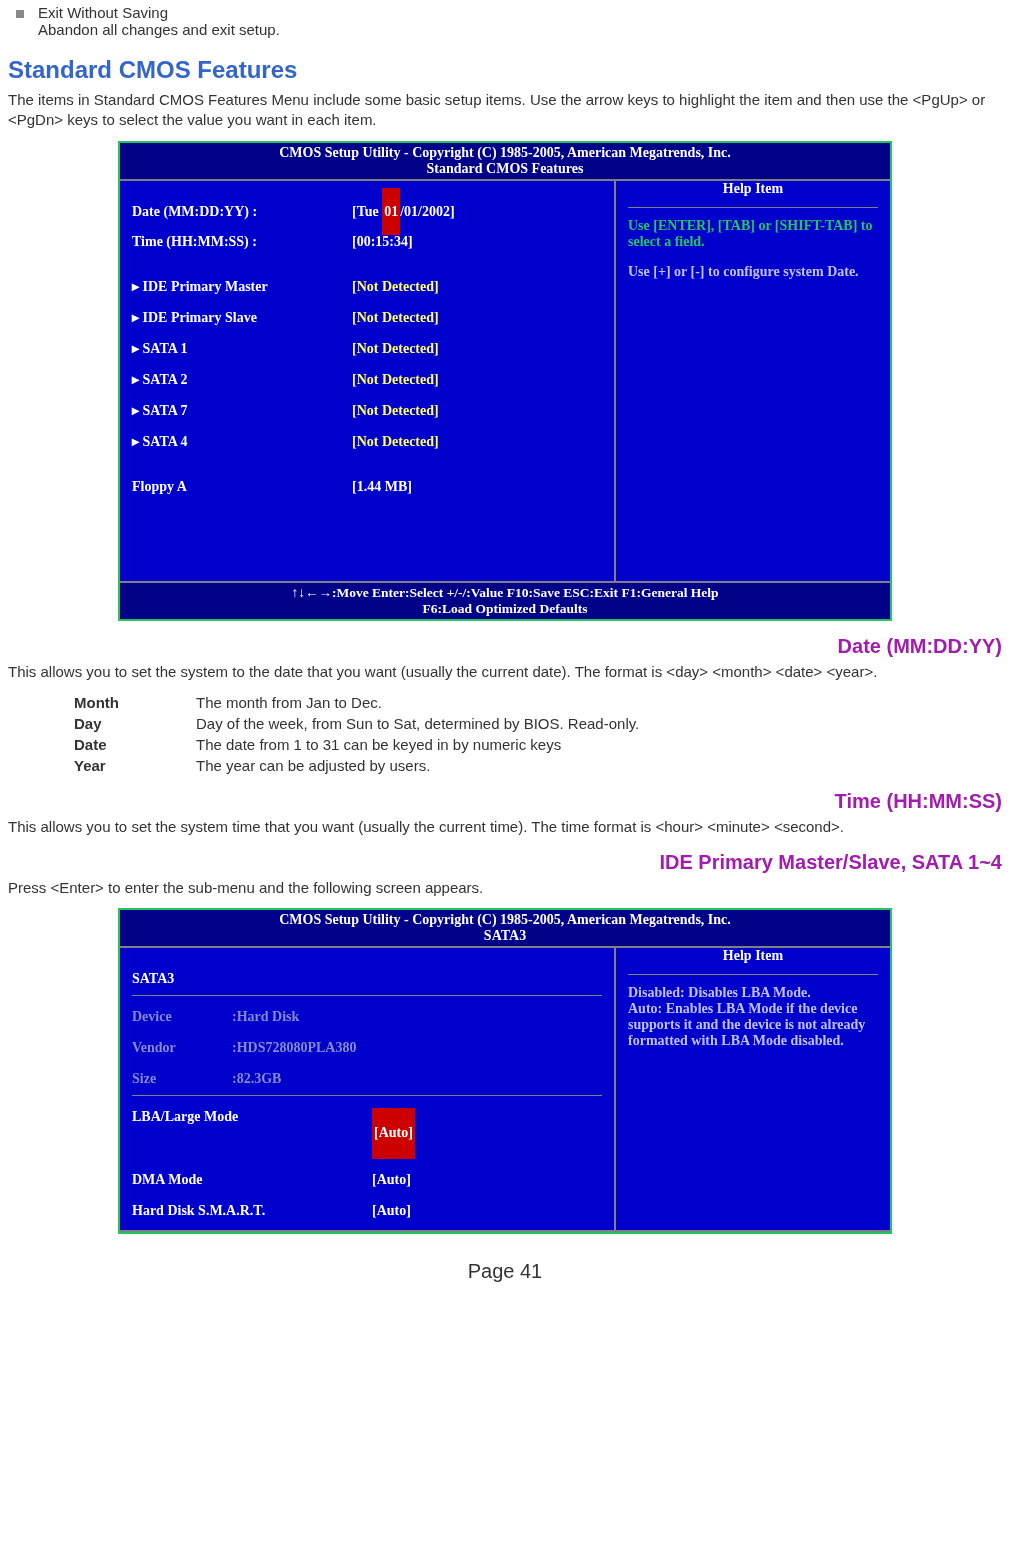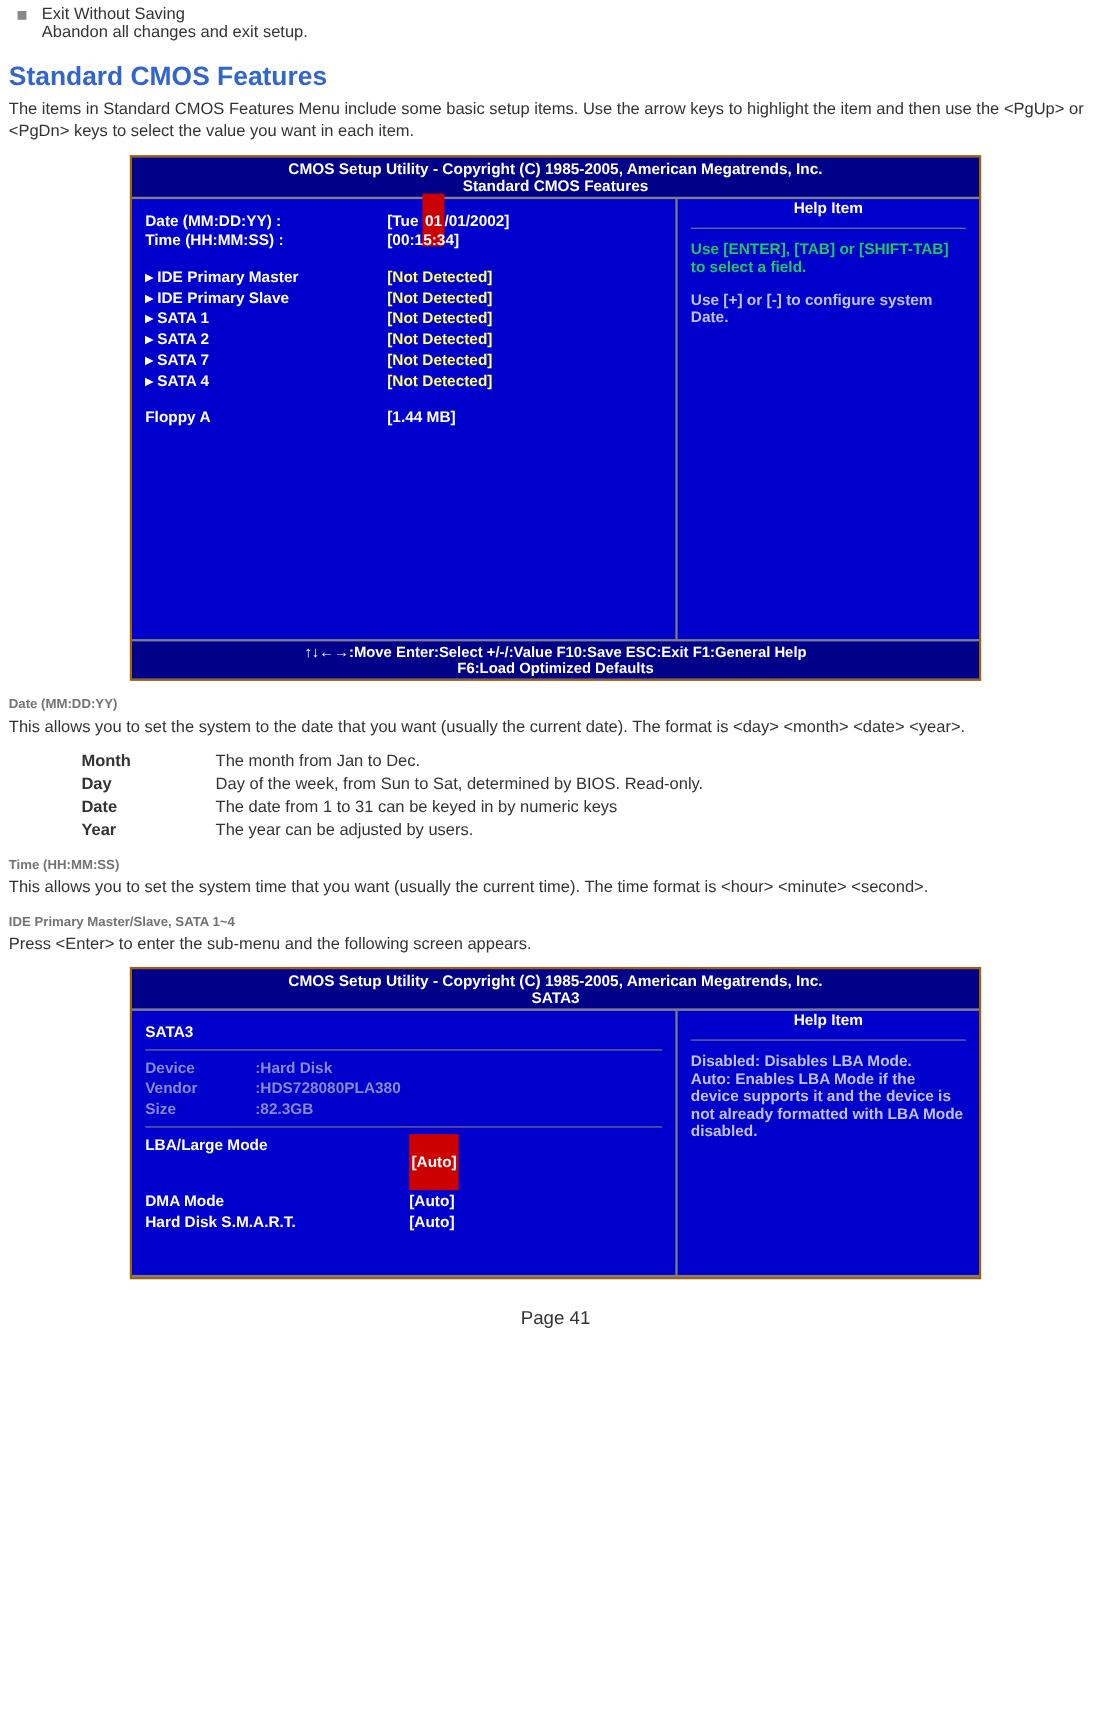--- a/index.html
+++ b/index.html
@@ -24,35 +24,36 @@
   }
   .bullet-body { flex: 1; }
   .bullet-title { color: #333; }
   h2.section {
     color: #3366cc;
     font-size: 24px;
     font-weight: bold;
     margin: 18px 0 6px 0;
   }
   h3.subhead {
-    color: #737373;
-    font-size: 12px;
+    color: #a21caf;
+    font-size: 20px;
     font-weight: bold;
     margin: 14px 0 4px 0;
+    text-align: right;
   }
   p.para { margin: 2px 0 10px 0; line-height: 1.35; }
 
   .bios {
     width: 770px;
     margin: 6px auto 0 auto;
-    font-family: Liberation Sans, sans-serif;
+    font-family: Liberation Serif, serif;
     color: #fff;
     font-weight: bold;
     font-size: 14px;
-    border: 2px solid #a16207;
+    border: 2px solid #22c55e;
   }
   .bios-bar {
     background: #000088;
     color: #fff;
     text-align: center;
     padding: 2px 4px;
   }
   .bios-body {
     background: #0000cc;
     display: flex;
@@ -73,20 +74,21 @@
   }
   .bios-right .help-title {
     color: #fff;
     text-align: center;
     margin-bottom: 10px;
   }
   .bios-right hr { border: 0; border-top: 1px solid #808080; margin: 6px 0 10px 0; }
   .bios-row {
     display: flex;
     line-height: 1.35;
+    margin-top: 12px;
   }
   .bios-row .lbl { width: 220px; color: #c0c0ff; }
   .val-yellow { color: #ffff66; }
   .val-white { color: #fff; }
   .val-red { background: #cc0000; color: #fff; padding: 16px 2px; }
   .bios-row .lbl.white { color: #fff; }
   .bios-row .graylbl { color: #8888cc; width: 100px; }
   .bios-row .grayval { color: #8888cc; }
   .bios-left hr { border: 0; border-top: 1px solid #808080; margin: 6px 0; }
   .bios-footer {
@@ -99,21 +101,21 @@
 
   table.fields {
     margin-left: 60px;
     border-collapse: collapse;
     margin-top: 6px;
     margin-bottom: 6px;
   }
   table.fields td { padding: 2px 6px; vertical-align: top; }
   table.fields td.k { font-weight: bold; width: 110px; }
 
-  .page-no { text-align: center; margin-top: 26px; font-size: 17px; }
+  .page-no { text-align: center; margin-top: 26px; font-size: 20px; }
 </style>
 </head>
 <body>
 
 <div class="bullet-item">
   <div class="bullet-square"></div>
   <div class="bullet-body">
     <span class="bullet-title">Exit Without Saving</span><br>
     <span>Abandon all changes and exit setup.</span>
   </div>

